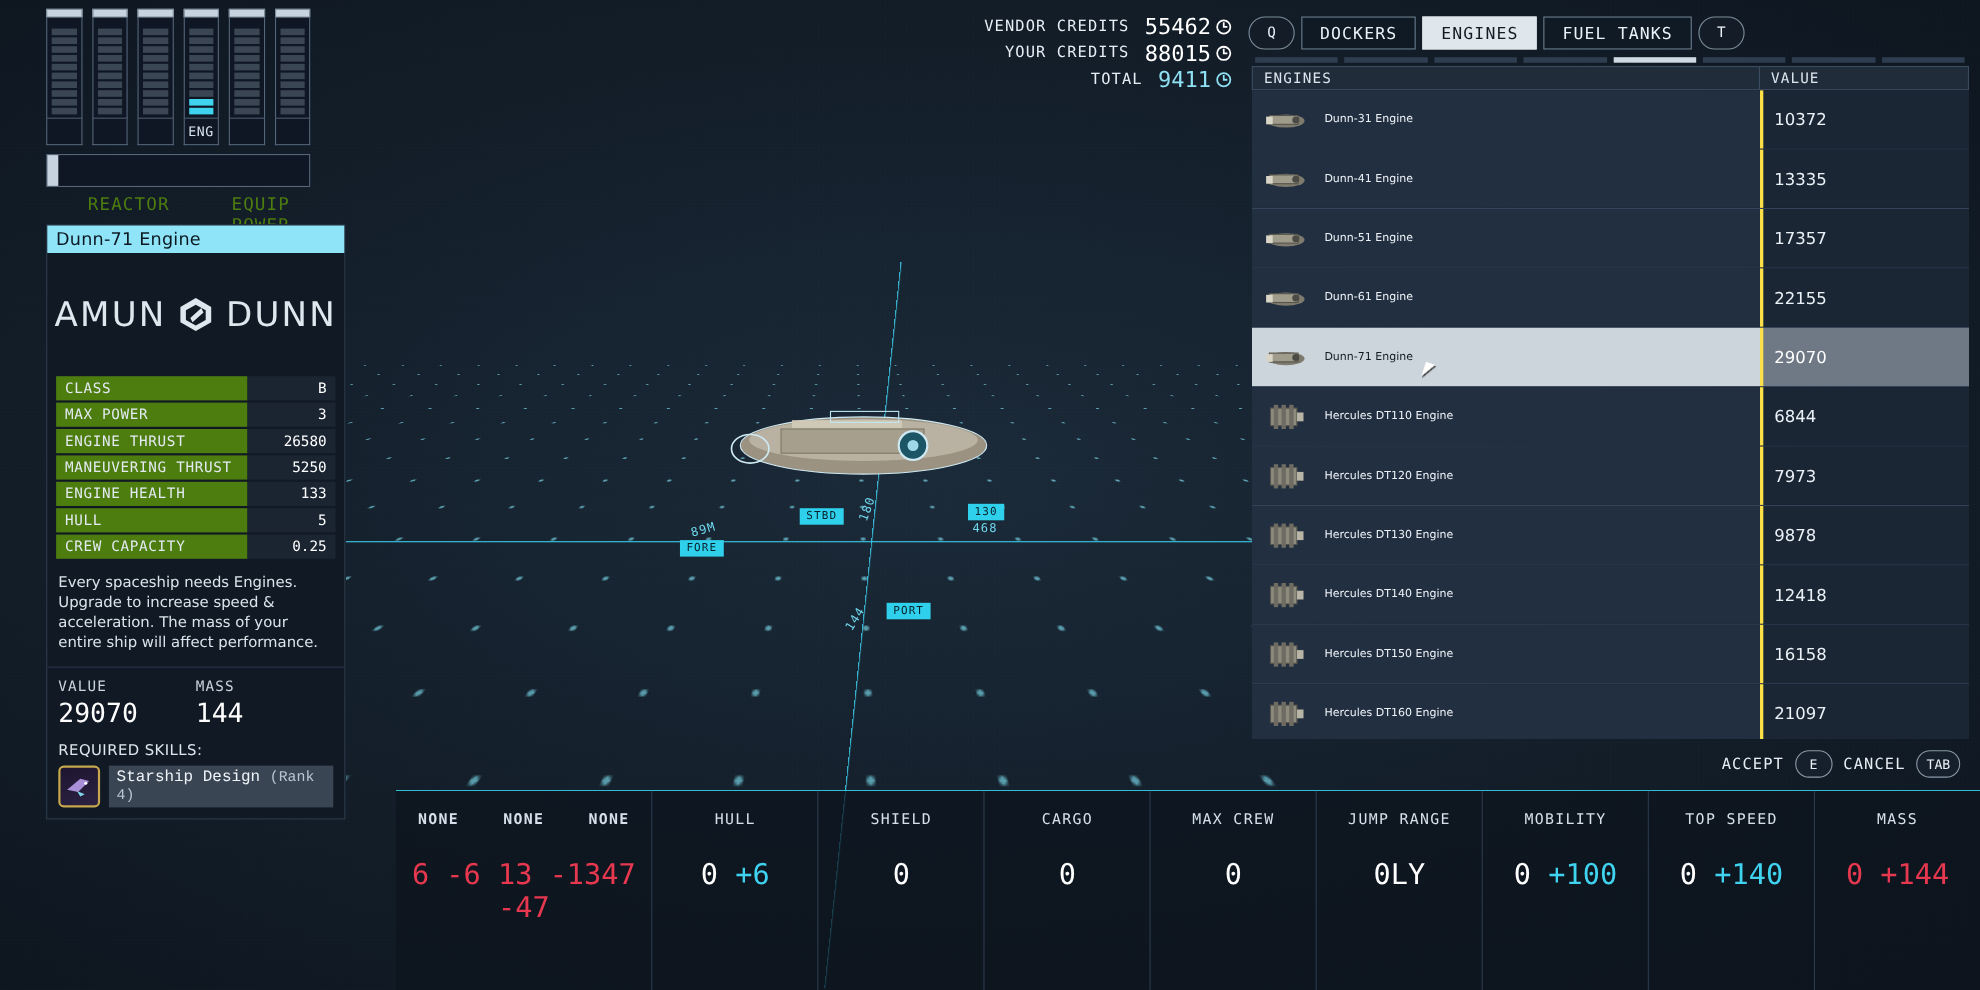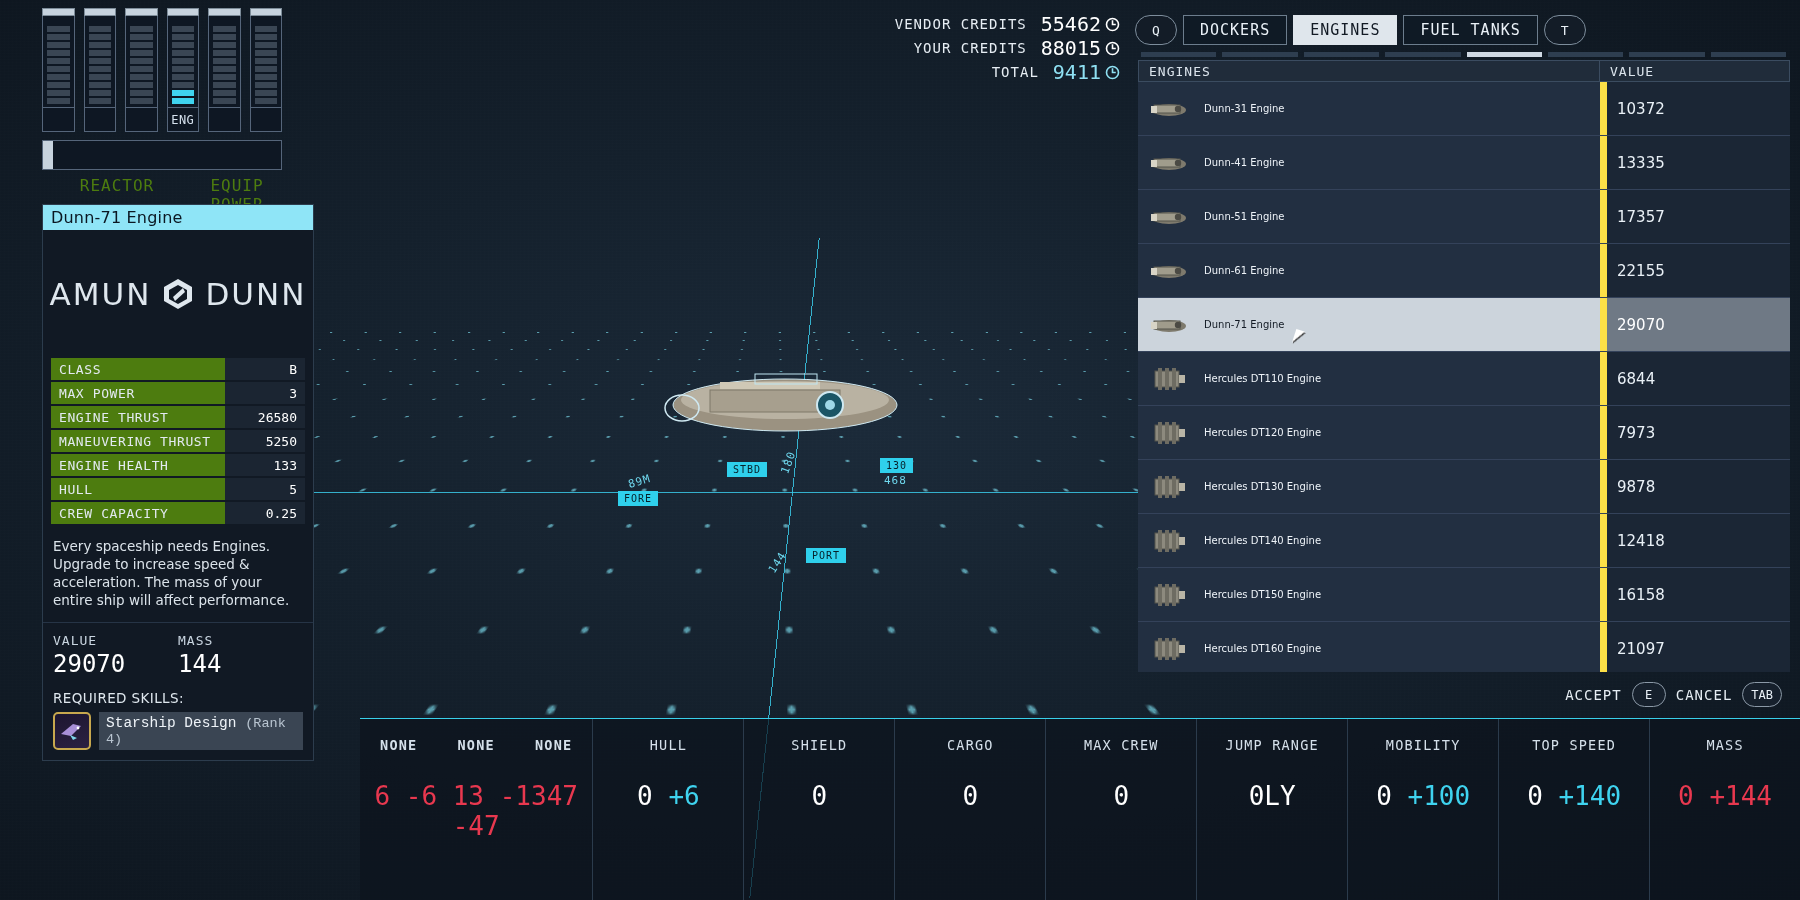--- a/index.html
+++ b/index.html
@@ -51,21 +51,21 @@
   #pvals{ display:flex; font-size:20px; color:#fff; }
   #pvals .a{ width:150px; text-align:center; }
   #pvals .b{ flex:1; text-align:center; }
   .uptri{ font-size:11px; color:#7fd6ea; vertical-align:2px; }
 
   
   #info{ position:absolute; left:42px; top:204px; width:272px; background:#111924;
          border:1px solid #2c3c4d; }
   #infotitle{ background:#8fe5f7; color:#0b1722; font-family:"DejaVu Sans",sans-serif;
               font-size:16px; padding:3px 8px; letter-spacing:.2px; }
-  #brand{ height:128px; display:flex; align-items:center; justify-content:center; gap:10px; }
+  #brand{ height:112px; display:flex; align-items:center; justify-content:center; gap:10px; }
   #brand .bt{ font-family:"DejaVu Sans",sans-serif; font-size:31px; letter-spacing:2px;
               color:#dfe7ee; font-weight:400; }
   #hexmark{ width:34px; height:34px; position:relative; }
   #hexmark svg{ display:block; }
   #stats{ padding:0 8px 2px; }
   .srow{ display:flex; margin-bottom:2px; height:22px; align-items:stretch; }
   .sk{ flex:1; background:#4d7c0f; display:flex; align-items:center; padding-left:8px;
        font-size:13px; color:#e3eaf1; letter-spacing:.6px; }
   .sv{ width:80px; background:#1b2532; display:flex; align-items:center; justify-content:flex-end;
        padding-right:8px; font-size:13px; color:#fff; }
@@ -112,21 +112,21 @@
             display:flex; background:#202c3a; border:1px solid #3b4c60; }
   #listhdr .a{ flex:1; display:flex; align-items:center; padding-left:10px;
                font-size:13px; letter-spacing:1px; color:#dce5ed; }
   #listhdr .b{ width:190px; display:flex; align-items:center; padding-left:10px;
                font-size:13px; letter-spacing:1px; color:#dce5ed; border-left:1px solid #3b4c60; }
   #list{ position:absolute; left:1138px; top:82px; width:652px; height:590px; overflow:hidden; }
   .lrow{ display:flex; height:54px; border-bottom:1px solid #34425a; }
   .lname{ flex:1; background:#222f41; display:flex; align-items:center; gap:12px; padding-left:8px; }
   .lval{ width:190px; background:#1b2635; display:flex; align-items:center; padding-left:10px;
          font-family:"DejaVu Sans",sans-serif; font-size:15px; color:#eaf1f7;
-         border-left:7px solid #fde047; }
+         border-left:3px solid #fde047; }
   .lrow.sel .lname{ background:#ccd4dc; }
   .lrow.sel .lval{ background:#6f7985; color:#fff; }
   .lrow.sel .ltext{ color:#121a24; }
   .ltext{ font-family:"DejaVu Sans",sans-serif; font-size:10px; color:#eef3f8; }
   .thumb{ width:46px; height:34px; display:flex; align-items:center; justify-content:center; }
   #cursor{ position:absolute; left:1294px; top:330px; width:0; height:0;
            border-left:9px solid #fff; border-bottom:14px solid transparent;
            transform:rotate(18deg); filter:drop-shadow(1px 1px 0 #333); }
 
   

